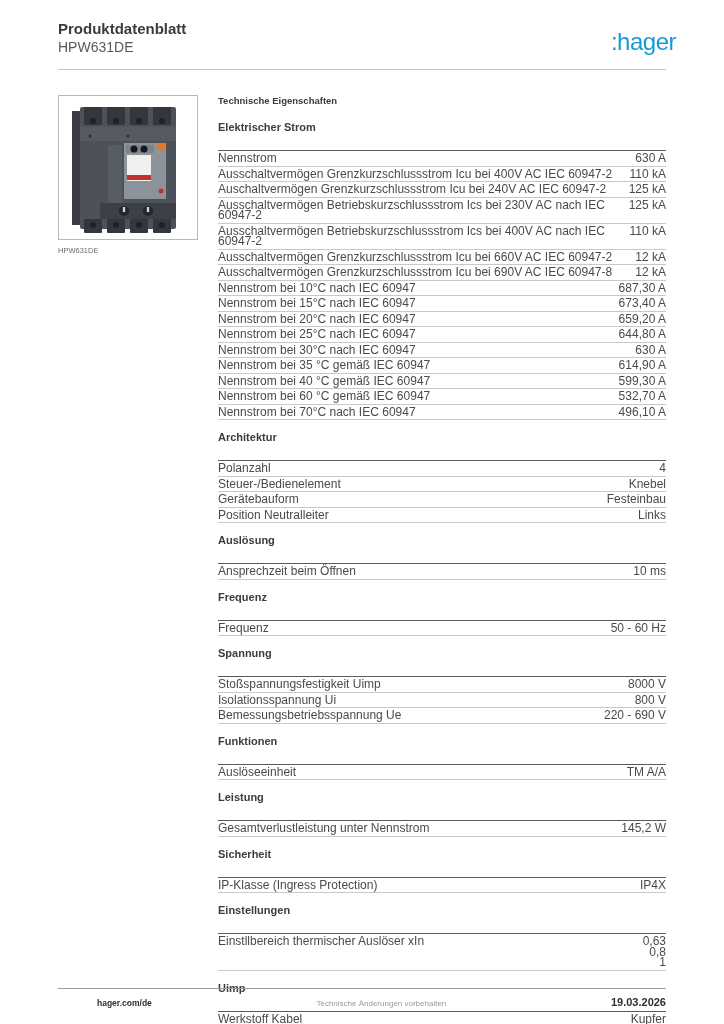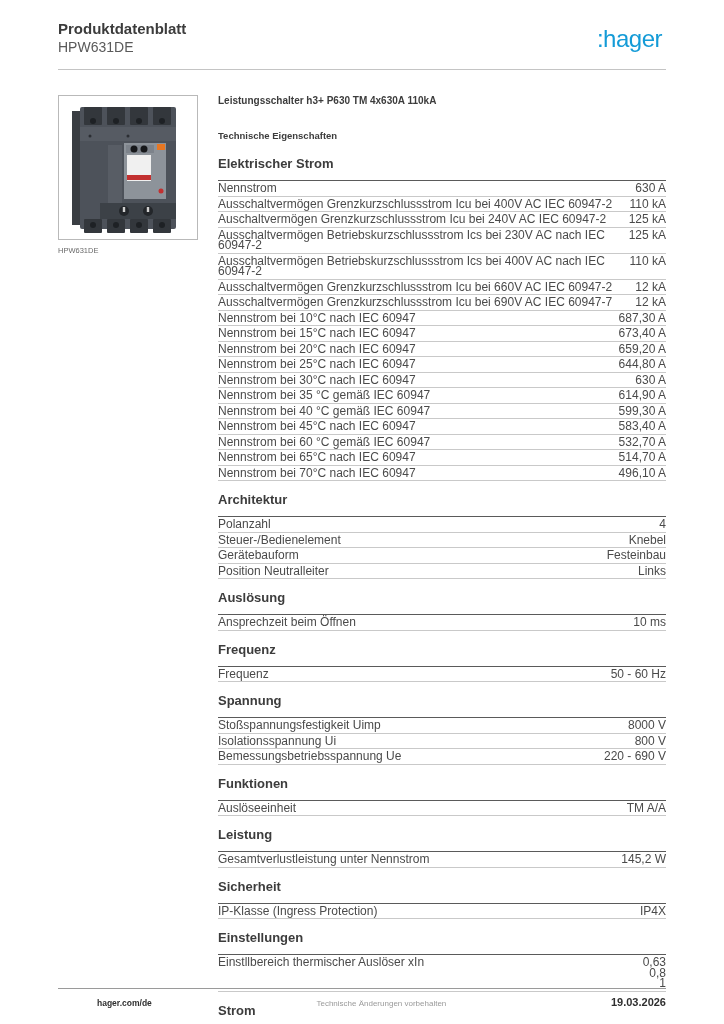--- a/index.html
+++ b/index.html
@@ -10,22 +10,22 @@
     position: relative;
     width: 724px;
     height: 1024px;
     background: #ffffff;
     overflow: hidden;
   }
 
   
   .header {
     position: absolute;
-    left: 58px; right: 62px; top: 20px;
-    display: flex; justify-content: space-between; align-items: center;
+    left: 58px; right: 48px; top: 20px;
+    display: flex; justify-content: space-between; align-items: flex-end;
   }
   .doc-title { font-size: 15px; font-weight: bold; color: #3c3c3c; line-height: 1.25; }
   .product-ref { font-size: 14px; font-weight: normal; color: #5a5a5a; line-height: 1.25; }
   .logo { font-size: 24px; font-weight: normal; letter-spacing: -0.5px; margin-top: 2px; }
 
   .header-rule {
     position: absolute; left: 58px; right: 58px; top: 69px;
     border: none; border-top: 1px solid #c4c4c4; height: 0;
   }
 
@@ -42,22 +42,22 @@
     display: flex; align-items: center; justify-content: center;
   }
   .image-caption { font-size: 7.5px; color: #6a6a6a; margin-top: 6px; }
 
   .specs { flex: 1 1 auto; min-width: 0; }
   .product-title { font-size: 10px; font-weight: bold; color: #3c3c3c; margin-bottom: 24px; }
   .specs-heading { font-size: 9.5px; font-weight: bold; color: #3c3c3c; margin-bottom: 15px; }
 
   .section { margin-bottom: 11px; }
   .section-title {
-    font-size: 13px; font-weight: bold; color: #3c3c3c;
-    padding-bottom: 9px;
+    font-size: 11px; font-weight: bold; color: #3c3c3c;
+    padding-bottom: 17px;
     border-bottom: 1px solid #5a5a5a;
   }
   .row {
     display: flex; justify-content: space-between; align-items: flex-start;
     padding: 2px 0;
     border-bottom: 1px solid #c9c9c9;
     font-size: 12px; line-height: 10.5px; color: #4a4a4a;
   }
   .row-label { text-align: left; padding-right: 10px; }
   .row-value { text-align: right; white-space: pre-line; flex-shrink: 0; }
@@ -143,21 +143,20 @@
             <circle cx="52" cy="124" r="3"></circle>
             <circle cx="75" cy="124" r="3"></circle>
             <circle cx="98" cy="124" r="3"></circle>
           </g>
         </svg>
       </div>
       <div class="image-caption">HPW631DE</div>
     </div>
 
     <div class="specs">
-      <div class="product-title">Leistungsschalter h3+ P630 TM 4x630A 110kA</div>
       <div class="specs-heading">Technische Eigenschaften</div>
       <div id="sections">
           <div class="section">
             <div class="section-title">Elektrischer Strom</div>
             <div class="row">
               <span class="row-label">Nennstrom</span>
               <span class="row-value">630 A</span>
             </div>
             <div class="row">
               <span class="row-label">Ausschaltvermögen Grenzkurzschlussstrom Icu bei 400V AC IEC 60947-2</span>
@@ -173,21 +172,21 @@
             </div>
             <div class="row">
               <span class="row-label">Ausschaltvermögen Betriebskurzschlussstrom Ics bei 400V AC nach IEC 60947-2</span>
               <span class="row-value">110 kA</span>
             </div>
             <div class="row">
               <span class="row-label">Ausschaltvermögen Grenzkurzschlussstrom Icu bei 660V AC IEC 60947-2</span>
               <span class="row-value">12 kA</span>
             </div>
             <div class="row">
-              <span class="row-label">Ausschaltvermögen Grenzkurzschlussstrom Icu bei 690V AC IEC 60947-7</span>
+              <span class="row-label">Ausschaltvermögen Grenzkurzschlussstrom Icu bei 690V AC IEC 60947-8</span>
               <span class="row-value">12 kA</span>
             </div>
             <div class="row">
               <span class="row-label">Nennstrom bei 10°C nach IEC 60947</span>
               <span class="row-value">687,30 A</span>
             </div>
             <div class="row">
               <span class="row-label">Nennstrom bei 15°C nach IEC 60947</span>
               <span class="row-value">673,40 A</span>
             </div>
@@ -205,30 +204,22 @@
             </div>
             <div class="row">
               <span class="row-label">Nennstrom bei 35 °C gemäß IEC 60947</span>
               <span class="row-value">614,90 A</span>
             </div>
             <div class="row">
               <span class="row-label">Nennstrom bei 40 °C gemäß IEC 60947</span>
               <span class="row-value">599,30 A</span>
             </div>
             <div class="row">
-              <span class="row-label">Nennstrom bei 45°C nach IEC 60947</span>
-              <span class="row-value">583,40 A</span>
-            </div>
-            <div class="row">
               <span class="row-label">Nennstrom bei 60 °C gemäß IEC 60947</span>
               <span class="row-value">532,70 A</span>
-            </div>
-            <div class="row">
-              <span class="row-label">Nennstrom bei 65°C nach IEC 60947</span>
-              <span class="row-value">514,70 A</span>
             </div>
             <div class="row">
               <span class="row-label">Nennstrom bei 70°C nach IEC 60947</span>
               <span class="row-value">496,10 A</span>
             </div>
           </div>
           <div class="section">
             <div class="section-title">Architektur</div>
             <div class="row">
               <span class="row-label">Polanzahl</span>
@@ -300,21 +291,21 @@
           <div class="section">
             <div class="section-title">Einstellungen</div>
             <div class="row">
               <span class="row-label">Einstllbereich thermischer Auslöser xIn</span>
               <span class="row-value">0,63
 0,8
 1</span>
             </div>
           </div>
           <div class="section">
-            <div class="section-title">Strom</div>
+            <div class="section-title">Uimp</div>
             <div class="row">
               <span class="row-label">Werkstoff Kabel</span>
               <span class="row-value">Kupfer
 Aluminium</span>
             </div>
           </div>
         </div>
     </div>
   </div>
 

